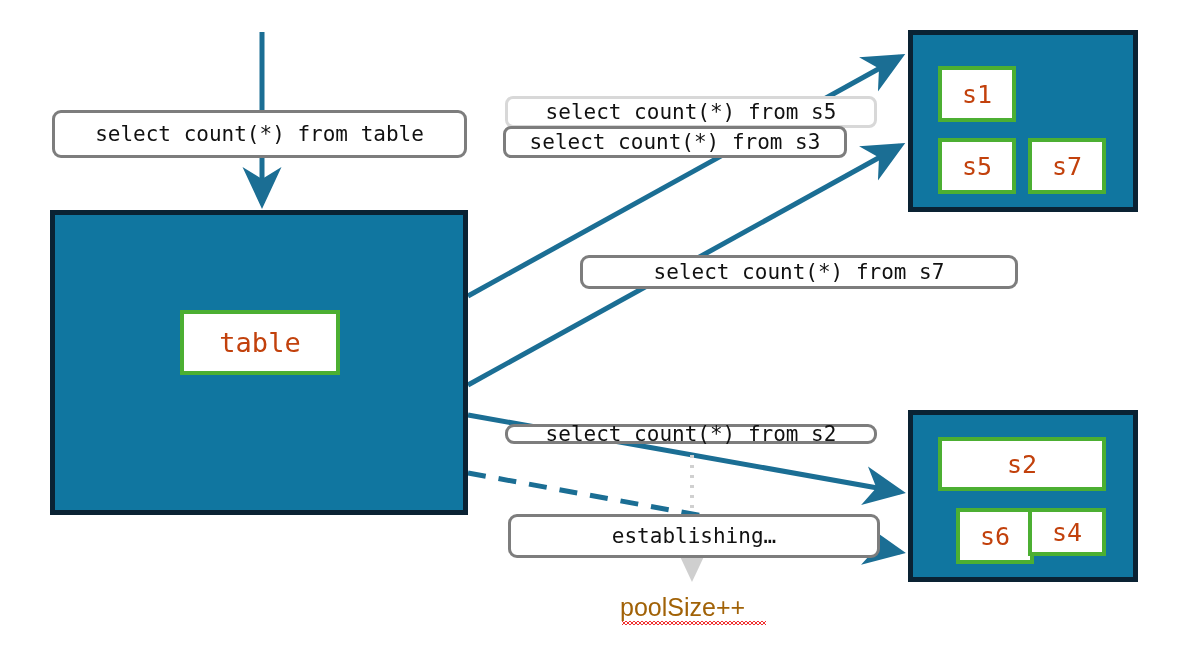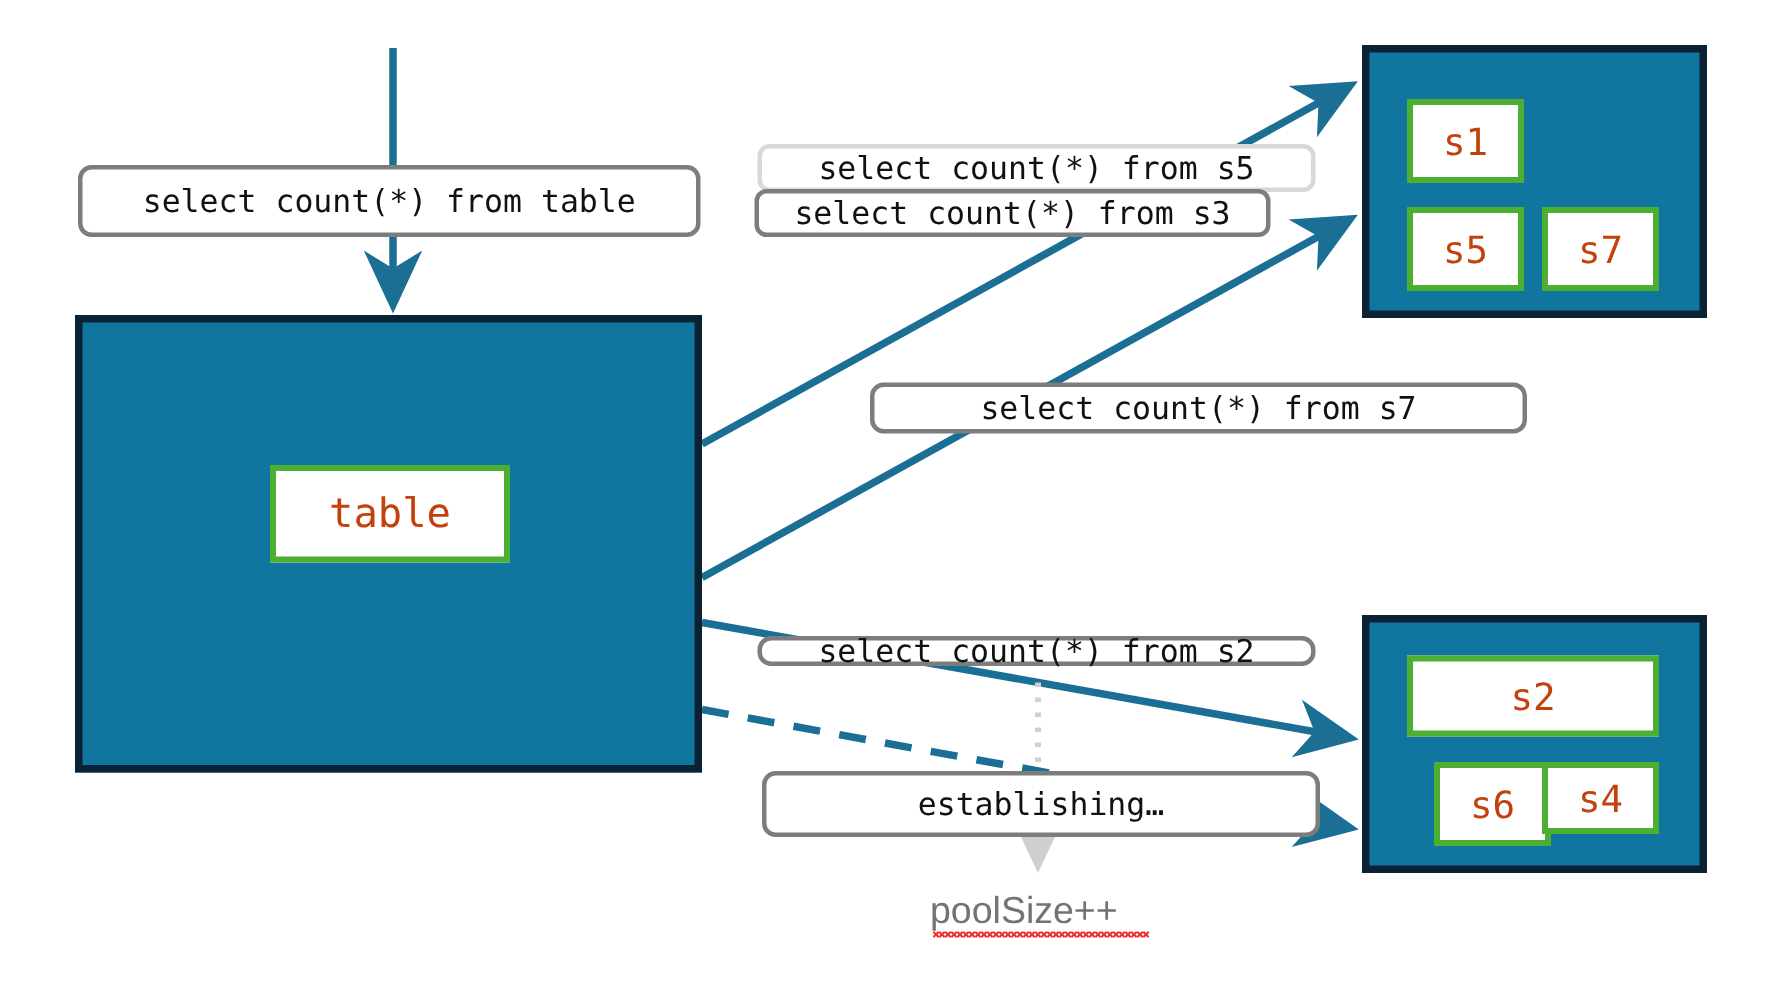--- a/index.html
+++ b/index.html
@@ -82,21 +82,21 @@
   #q-s2    { left: 505px; top: 424px; width: 372px; height: 20px; z-index: 5; }
   #q-est   { left: 508px; top: 514px; width: 372px; height: 44px; z-index: 5; }
 
   
   #poolsize {
     position: absolute;
     left: 620px;
     top: 593px;
     font-family: "Liberation Sans", sans-serif;
     font-size: 25px;
-    color: #737373;
+    color: #a16207;
     white-space: nowrap;
   }
   #poolsize-underline {
     position: absolute;
     left: 622px;
     top: 621px;
     width: 144px;
     height: 4px;
     background-image:
       linear-gradient(45deg, transparent 40%, #F03030 40%, #F03030 60%, transparent 60%),

